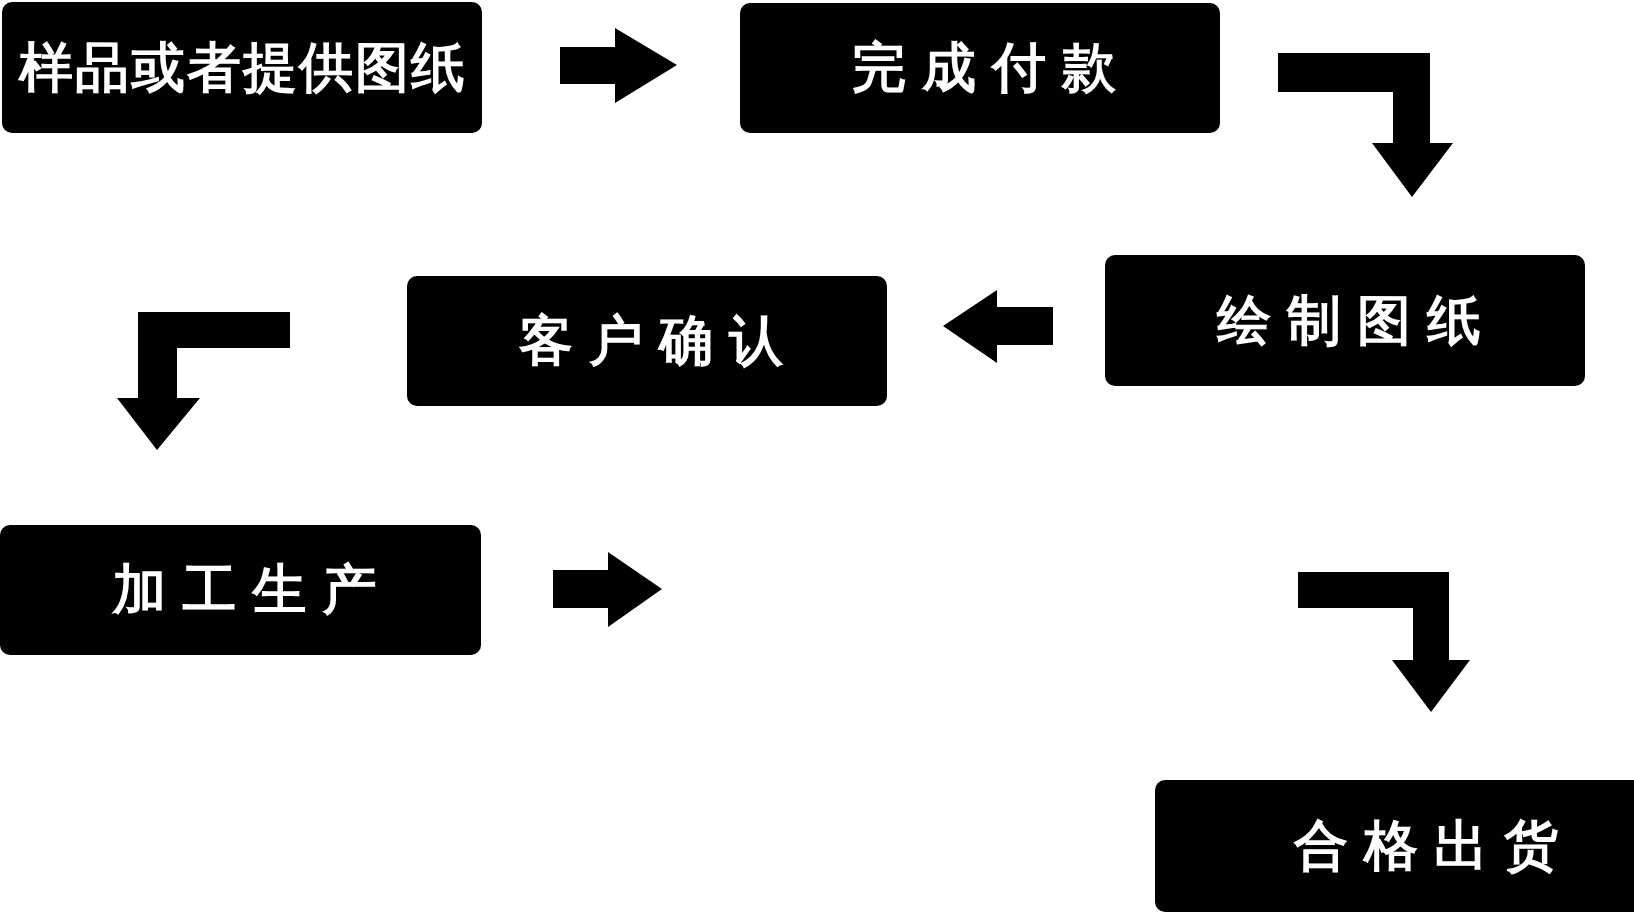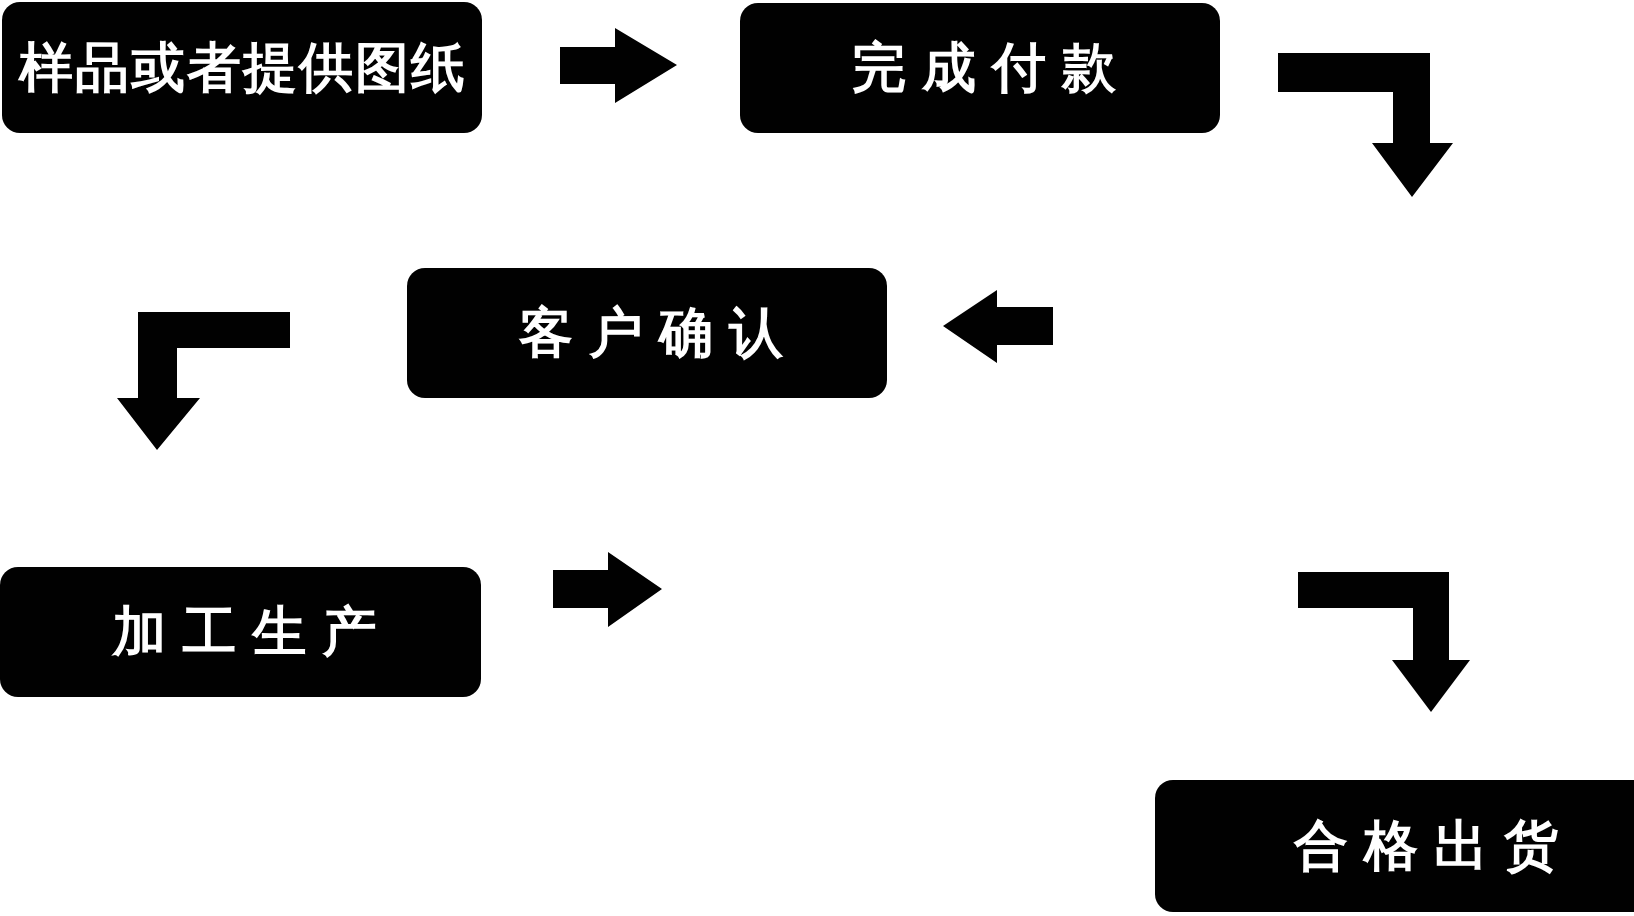--- a/index.html
+++ b/index.html
@@ -12,39 +12,39 @@
     position: relative;
     width: 1634px;
     height: 916px;
     background: #ffffff;
     overflow: hidden;
   }
   .node {
     position: absolute;
     background: #010101;
     color: #ffffff;
-    border-radius: 18px;
+    border-radius: 10px;
     display: flex;
     align-items: center;
     justify-content: center;
     font-weight: bold;
     font-size: 54px;
     line-height: 1;
     white-space: nowrap;
     box-sizing: border-box;
   }
   .spaced {
     letter-spacing: 16px;
     padding-left: 24px; 
   }
   #n-sample     { left: 2px;    top: 2px;   width: 480px; height: 131px; letter-spacing: 2px; padding-left: 2px; }
   #n-payment    { left: 740px;  top: 3px;   width: 480px; height: 130px; }
   #n-drawing    { left: 1105px; top: 255px; width: 480px; height: 131px; }
-  #n-confirm    { left: 407px;  top: 268px; width: 480px; height: 130px; }
-  #n-production { left: 0px;    top: 525px; width: 481px; height: 130px; margin-top: 42px; }
+  #n-confirm    { left: 407px;  top: 276px; width: 480px; height: 130px; }
+  #n-production { left: 0px;    top: 525px; width: 481px; height: 130px; }
   #n-inspection { left: 720px;  top: 520px; width: 475px; height: 130px; }
   #n-shipment   { left: 1155px; top: 780px; width: 534px; height: 132px; }
   .arrow {
     position: absolute;
     display: block;
   }
   .arrow svg { display: block; }
   #a-1 { left: 560px;  top: 28px;  }
   #a-2 { left: 1278px; top: 53px;  }
   #a-3 { left: 943px;  top: 290px; }
@@ -66,20 +66,21 @@
   </span>
 
   <div class="node spaced" id="n-payment">完成付款</div>
 
   <span class="arrow" id="a-2">
     <svg width="175" height="144" viewBox="0 0 175 144" xmlns="http://www.w3.org/2000/svg">
       <polygon points="0,0 152,0 152,90 175,90 134,144 94,90 115,90 115,39 0,39" fill="#010101"></polygon>
     </svg>
   </span>
 
+  <div class="node spaced" id="n-drawing">绘制图纸</div>
 
   <span class="arrow" id="a-3">
     <svg width="110" height="73" viewBox="0 0 110 73" xmlns="http://www.w3.org/2000/svg">
       <polygon points="110,17 54,17 54,0 0,36 54,73 54,55 110,55" fill="#010101"></polygon>
     </svg>
   </span>
 
   <div class="node spaced" id="n-confirm">客户确认</div>
 
   <span class="arrow" id="a-4">

